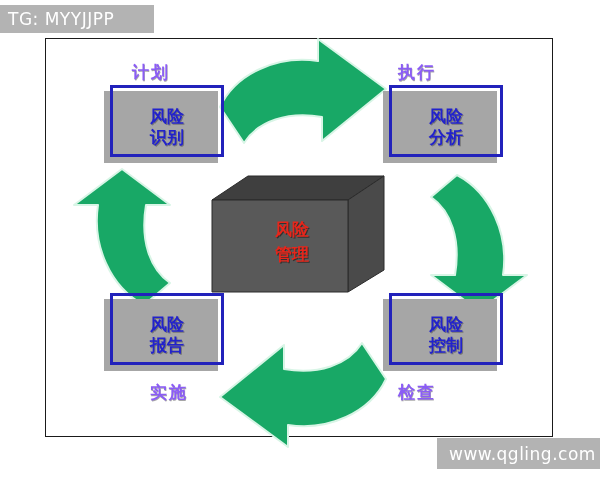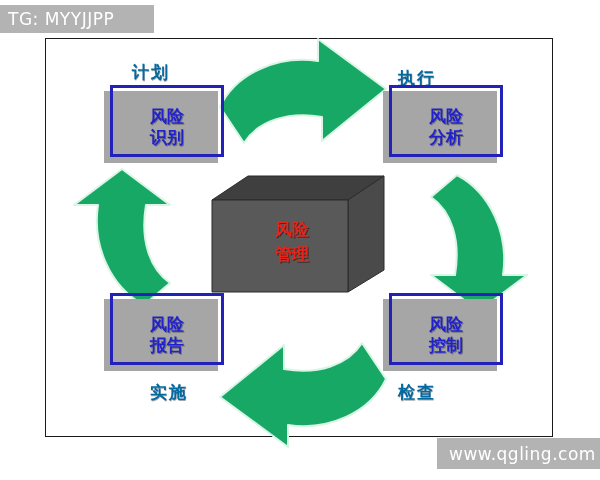--- a/index.html
+++ b/index.html
@@ -100,29 +100,29 @@
 
   
   #card-top-left    { left: 58px;  top: 46px; }
   #card-top-right   { left: 337px; top: 46px; }
   #card-bottom-left { left: 58px;  top: 254px; }
   #card-bottom-right{ left: 337px; top: 254px; }
 
   
   .stage-label {
     position: absolute;
-    color: #0369a1;
+    color: #8b5cf6;
     font-size: 17px;
     font-weight: bold;
     letter-spacing: 2px;
     white-space: nowrap;
     text-shadow: 0.5px 0.5px 0 rgba(0,0,0,0.35);
   }
   #label-plan    { left: 86px;  top: 22px; }
-  #label-do      { left: 352px; top: 28px; }
+  #label-do      { left: 352px; top: 22px; }
   #label-act     { left: 88px;  top: 342px; margin-left: 16px; }
   #label-check   { left: 352px; top: 342px; }
 
   
   #center-cube {
     position: absolute;
     left: 162px;
     top: 135px;
     width: 180px;
     height: 120px;

